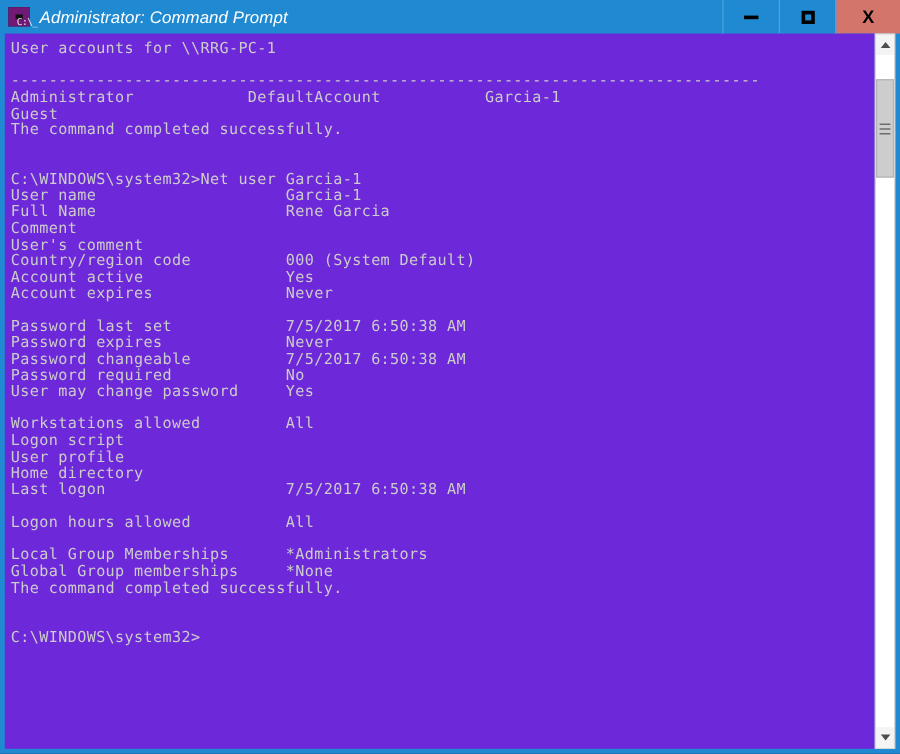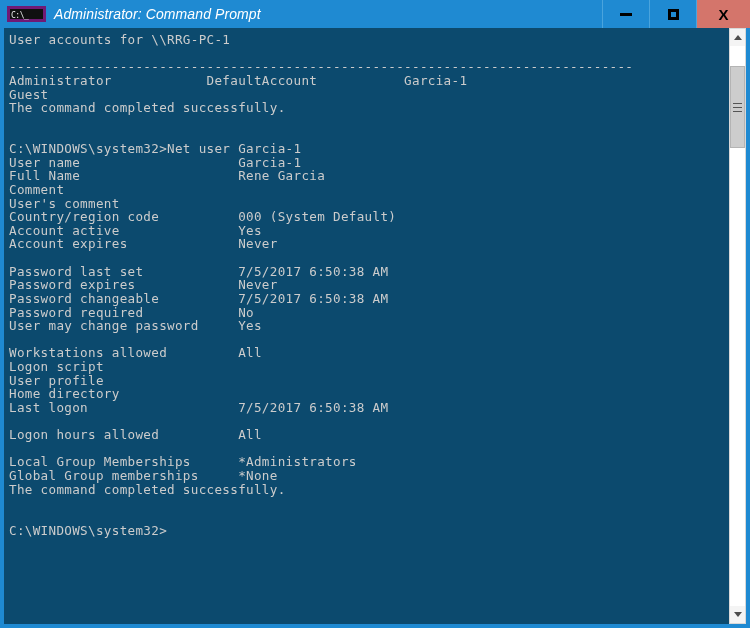--- a/index.html
+++ b/index.html
@@ -27,26 +27,26 @@
   
   .titlebar {
     height: 28px;
     flex: 0 0 28px;
     background: #1f8ad2;
     display: flex;
     align-items: center;
     position: relative;
   }
   .app-icon {
-    width: 39px;
+    width: 18px;
     height: 16px;
     margin-left: 7px;
     margin-right: 8px;
     background: #101010;
-    border: 3px solid #701a75;
+    border: 6px solid #701a75;
     box-sizing: border-box;
     position: relative;
     flex: 0 0 auto;
   }
   .app-icon .glyph {
     position: absolute;
     left: 1px;
     top: 0px;
     font-family: "DejaVu Sans Mono", monospace;
     font-size: 8px;
@@ -109,21 +109,21 @@
   .window-body {
     flex: 1 1 auto;
     display: flex;
     background: #1f8ad2;
     padding: 0 4px 4px 4px;
     box-sizing: border-box;
     min-height: 0;
   }
   .console {
     flex: 1 1 auto;
-    background: #0c4a6e;
+    background: #6d28d9;
     position: relative;
     overflow: hidden;
     min-width: 0;
   }
   .console-text {
     margin: 0;
     padding: 5px 0 0 5px;
     color: #cccccc;
     font-family: "DejaVu Sans Mono", monospace;
     font-size: 12.6px;

